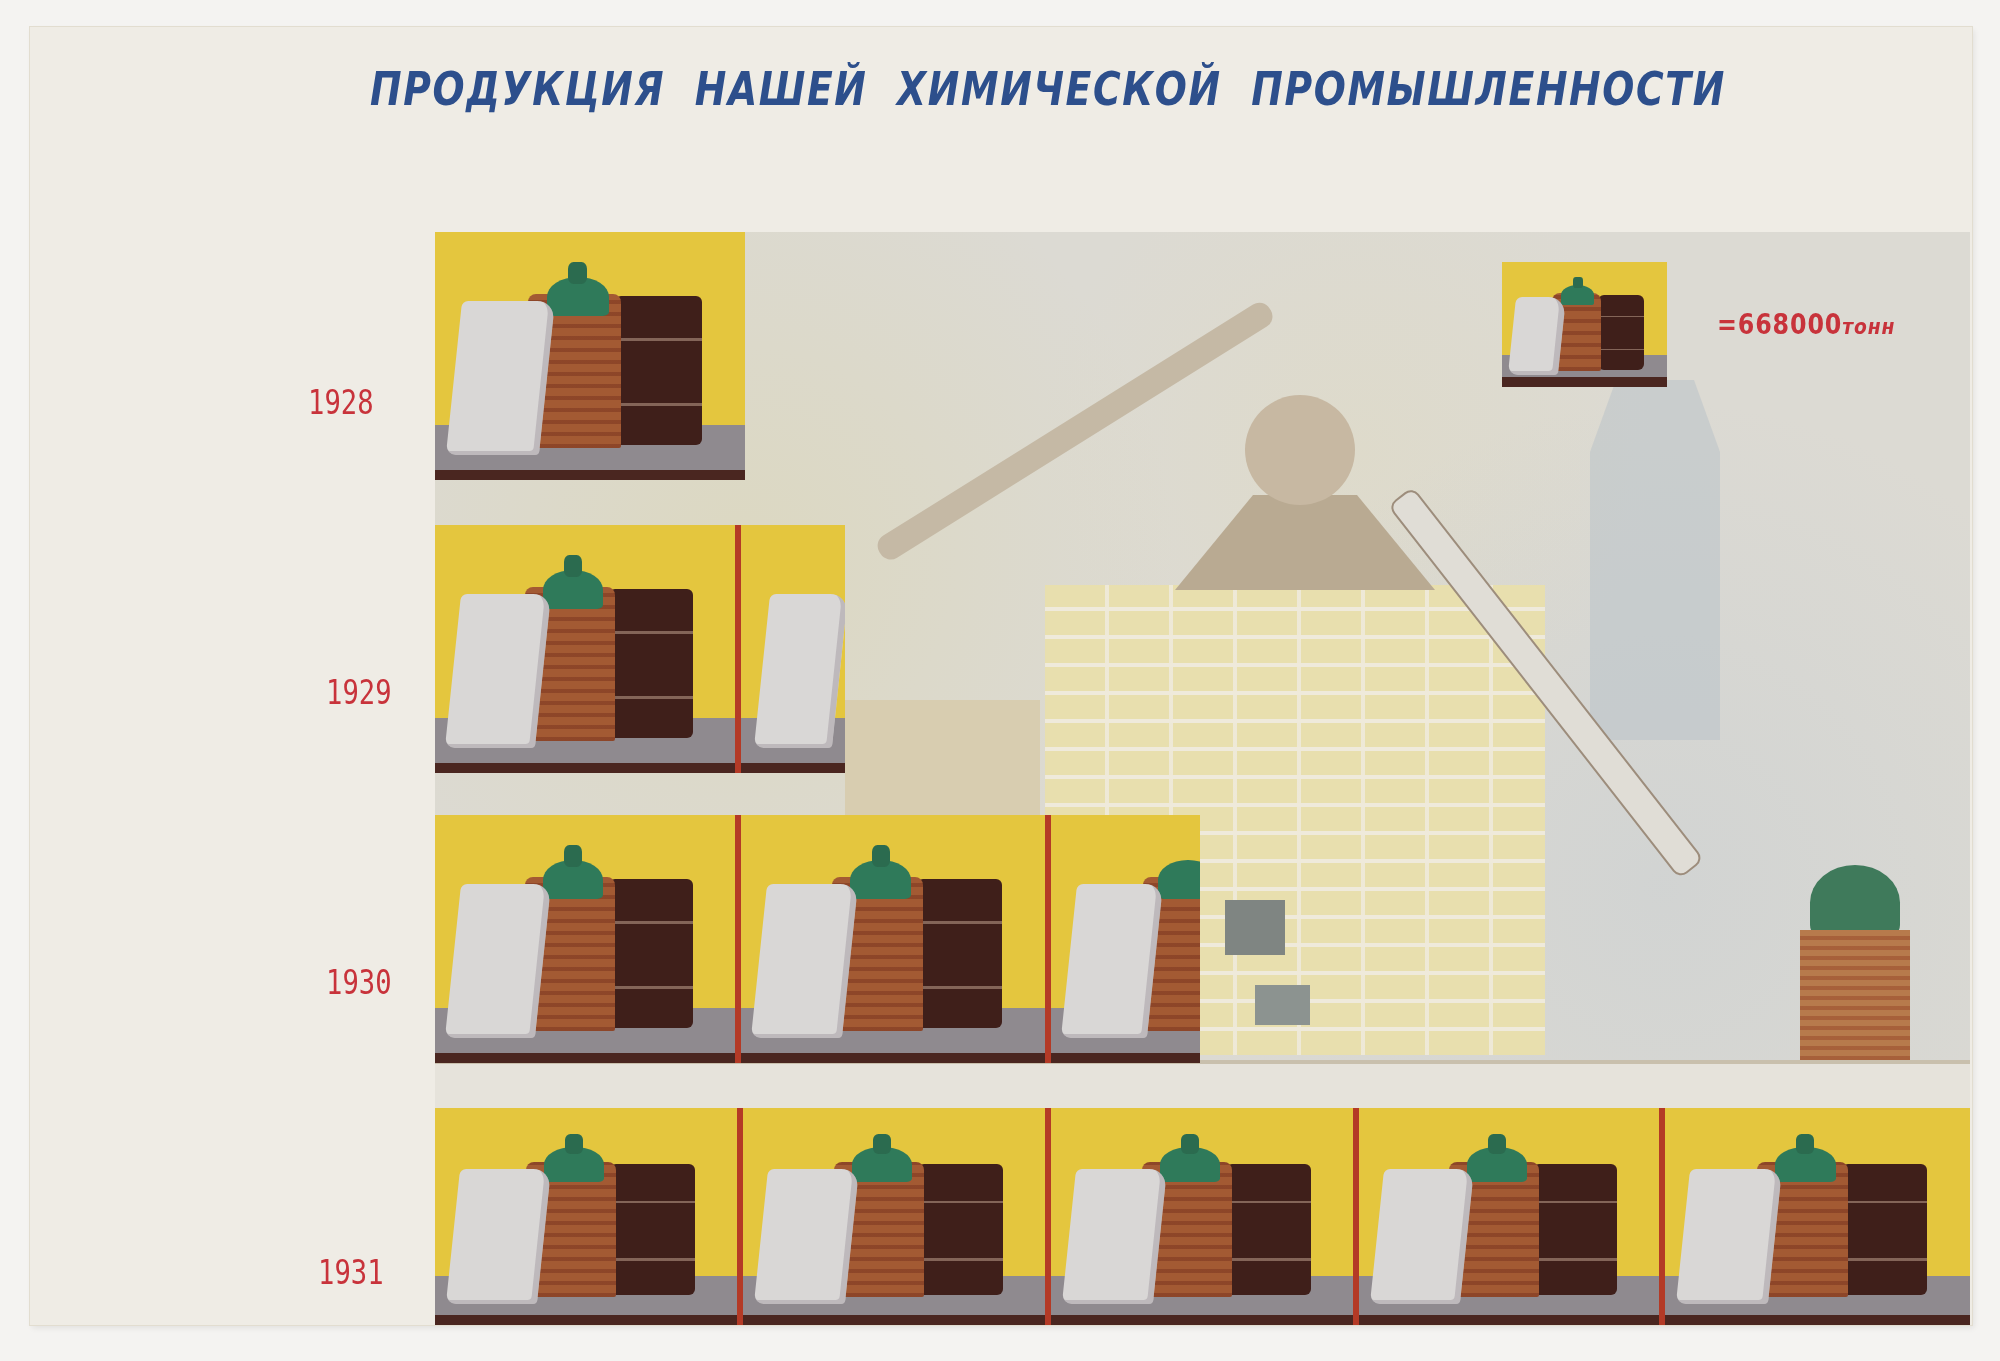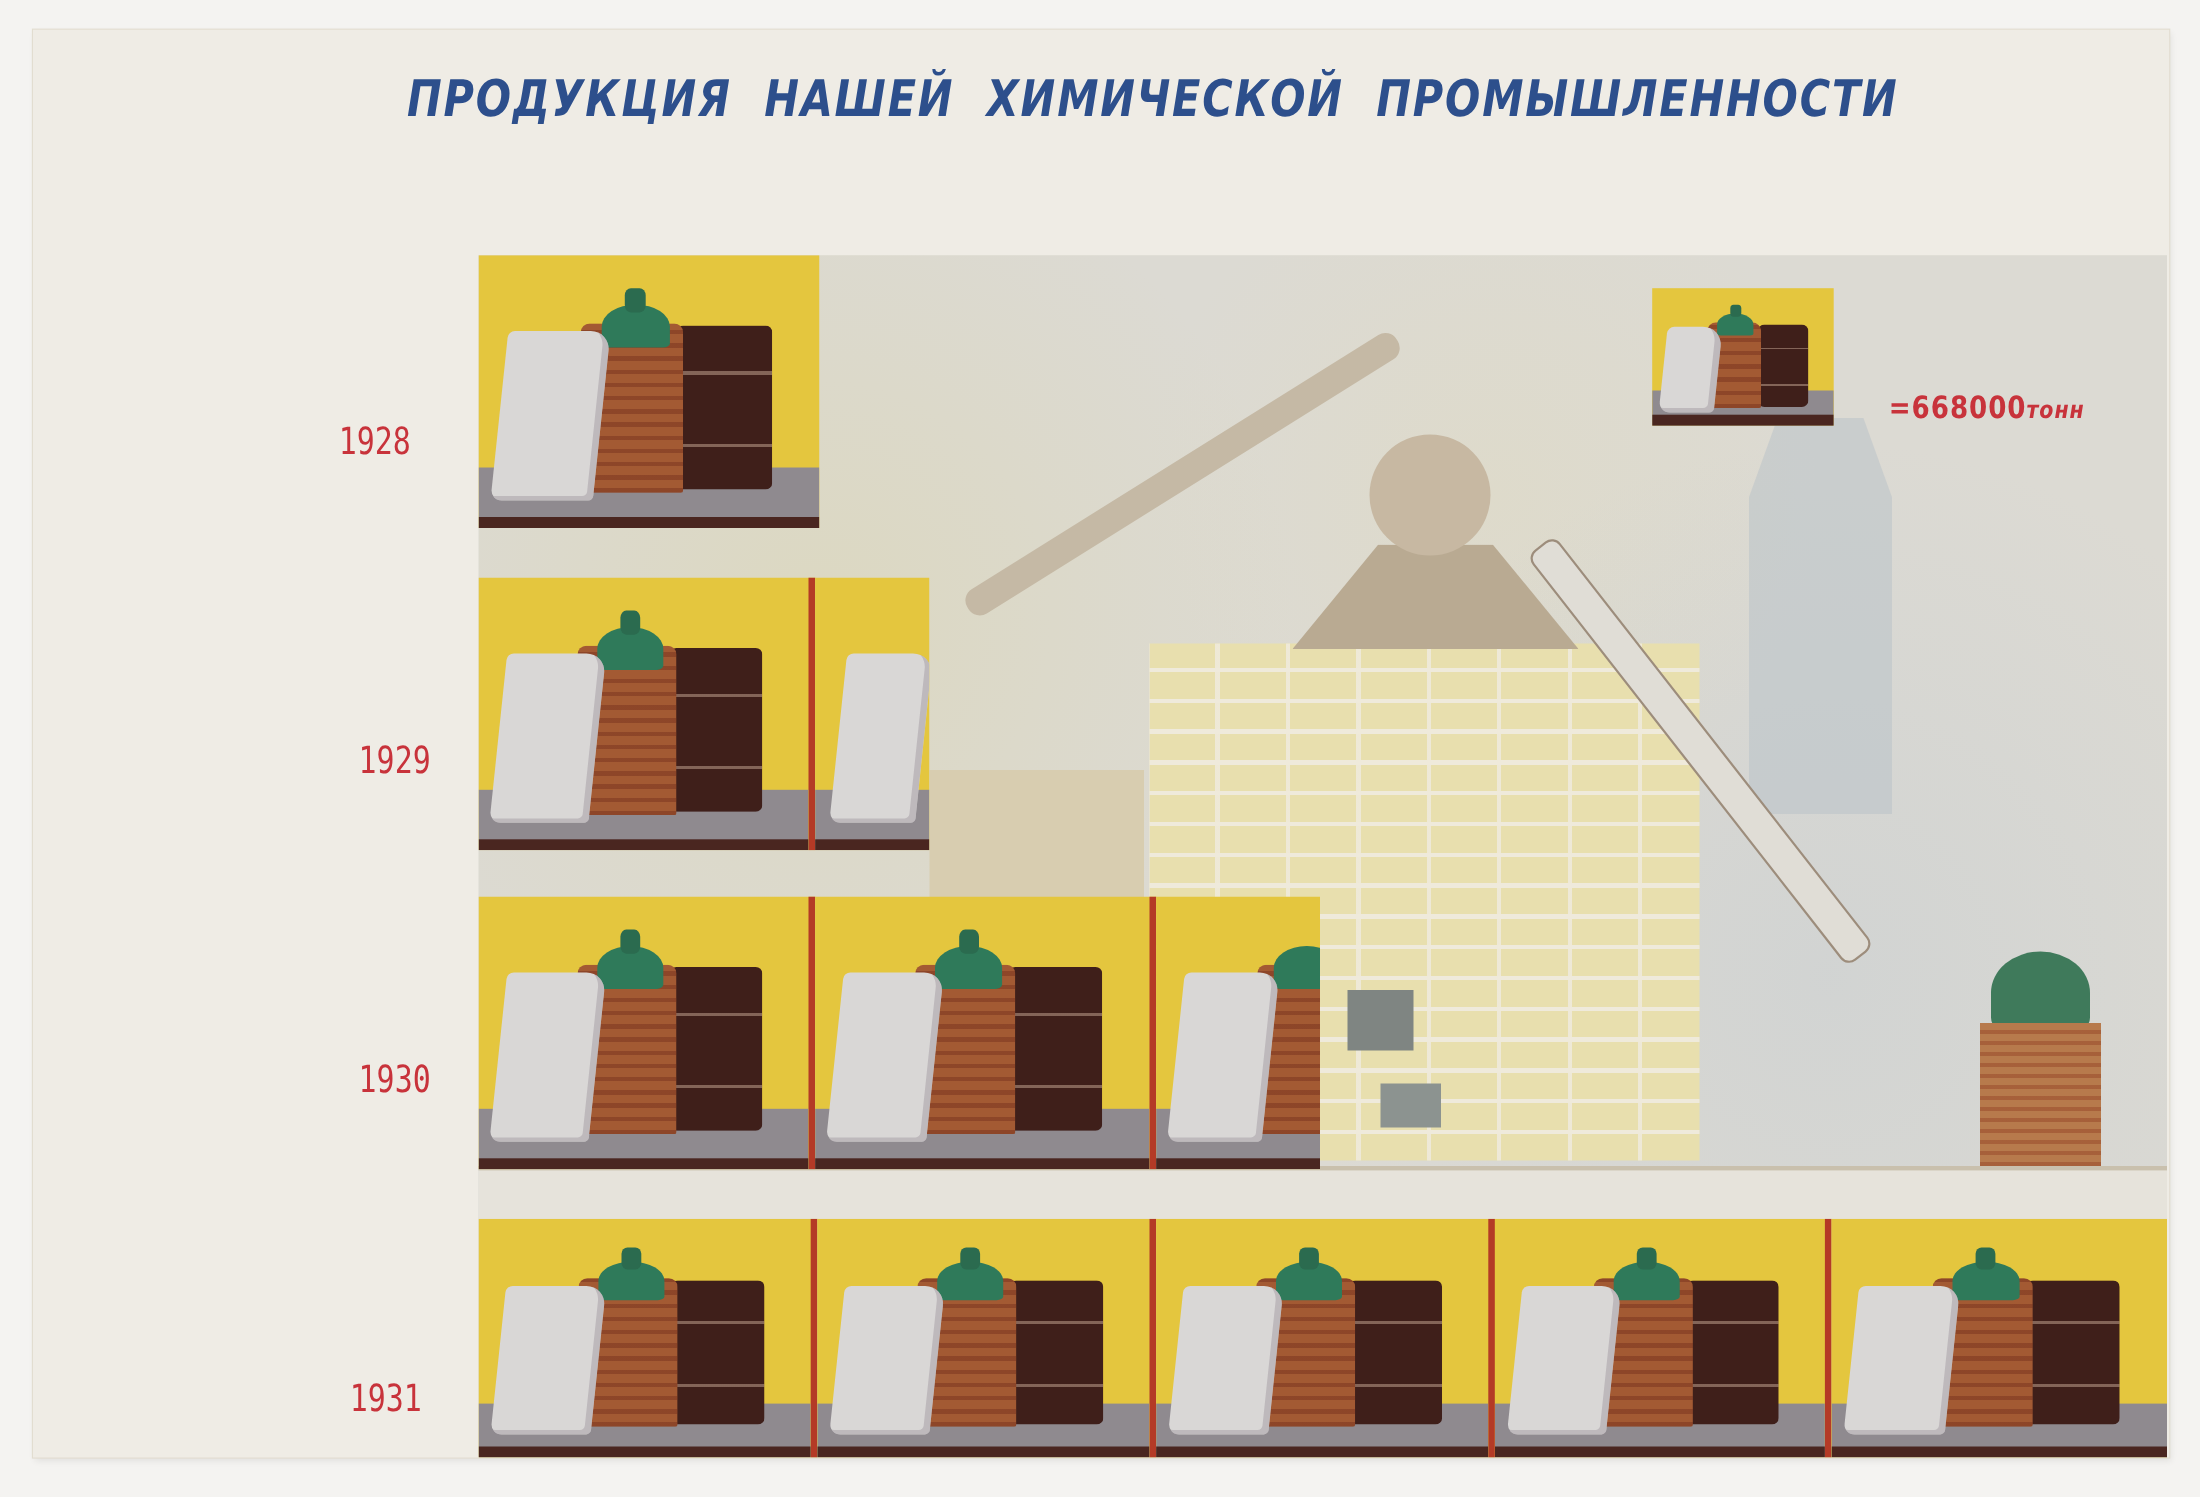--- a/index.html
+++ b/index.html
@@ -29,21 +29,21 @@
   .boiler-head{position:absolute;left:1245px;top:395px;width:110px;height:110px;background:#c7b8a2;border-radius:50%;}
   .pipe-left{position:absolute;left:880px;top:540px;width:460px;height:26px;background:#c5b9a5;transform-origin:left center;transform:rotate(-32deg);border-radius:12px;}
   .pipe-right{position:absolute;left:1400px;top:480px;width:470px;height:28px;background:#e0ddd6;border:2px solid #9d8d7c;transform-origin:left center;transform:rotate(52deg);border-radius:10px;}
   .receiver-left{position:absolute;left:845px;top:700px;width:195px;height:250px;background:#d8cdb0;}
   .firedoor{position:absolute;left:1225px;top:900px;width:60px;height:55px;background:#7f8582;}
   .ashdoor{position:absolute;left:1255px;top:985px;width:55px;height:40px;background:#8c9390;}
   .ghost-tower{position:absolute;left:1590px;top:380px;width:130px;height:360px;background:#b9c3c8;opacity:0.55;clip-path:polygon(20% 0,80% 0,100% 20%,100% 100%,0 100%,0 20%);}
   .basket-right{position:absolute;left:1800px;top:930px;width:110px;height:140px;background:#b77a4c;background-image:repeating-linear-gradient(0deg,rgba(150,70,40,0.5) 0 4px,transparent 4px 10px);}
   .bottle-right{position:absolute;left:1810px;top:865px;width:90px;height:75px;background:#3f7a5b;border-radius:50% 50% 20% 20%;}
   .floor{position:absolute;left:435px;top:1060px;width:1535px;height:48px;background:#e6e3db;border-top:4px solid #c9c0ad;}
-  .legend{position:absolute;left:1502px;top:262px;display:flex;align-items:flex-end;}
+  .legend{position:absolute;left:1502px;top:262px;display:flex;align-items:center;}
   .legend-tile{width:165px;height:125px;border-right:none;}
   .legend-text{margin-left:50px;color:#c8333b;font-family:"DejaVu Sans",sans-serif;font-weight:bold;font-size:28px;transform:scaleX(0.85);transform-origin:left center;white-space:nowrap;letter-spacing:1px;}
   .legend-text .unit{font-style:italic;font-size:22px;}
 </style>
 </head>
 <body>
 
 <div class="card"></div>
 
 <div class="title">ПРОДУКЦИЯ НАШЕЙ ХИМИЧЕСКОЙ ПРОМЫШЛЕННОСТИ</div>

